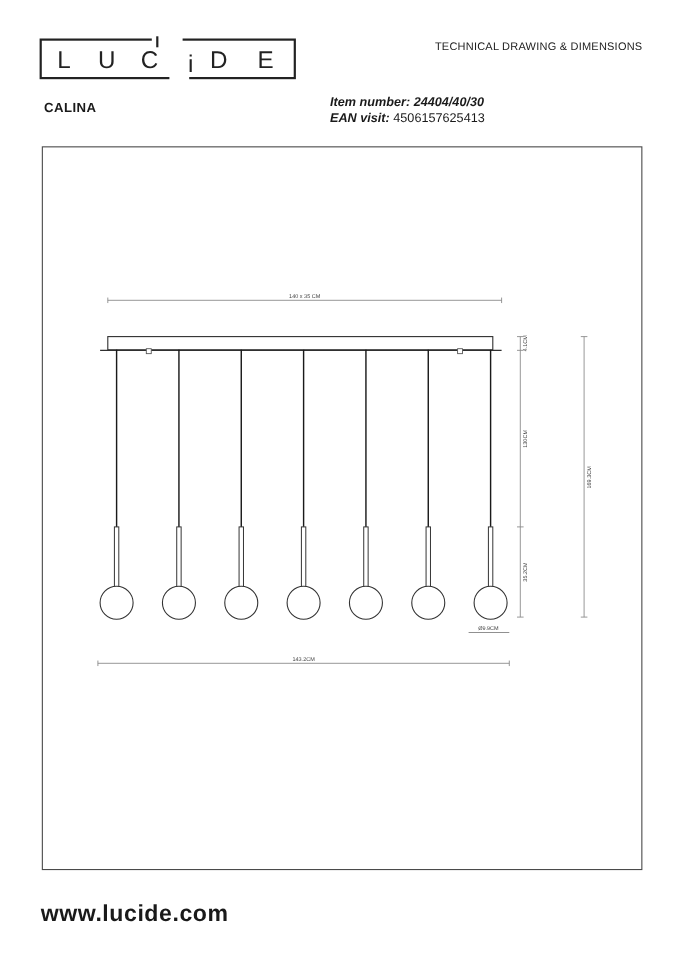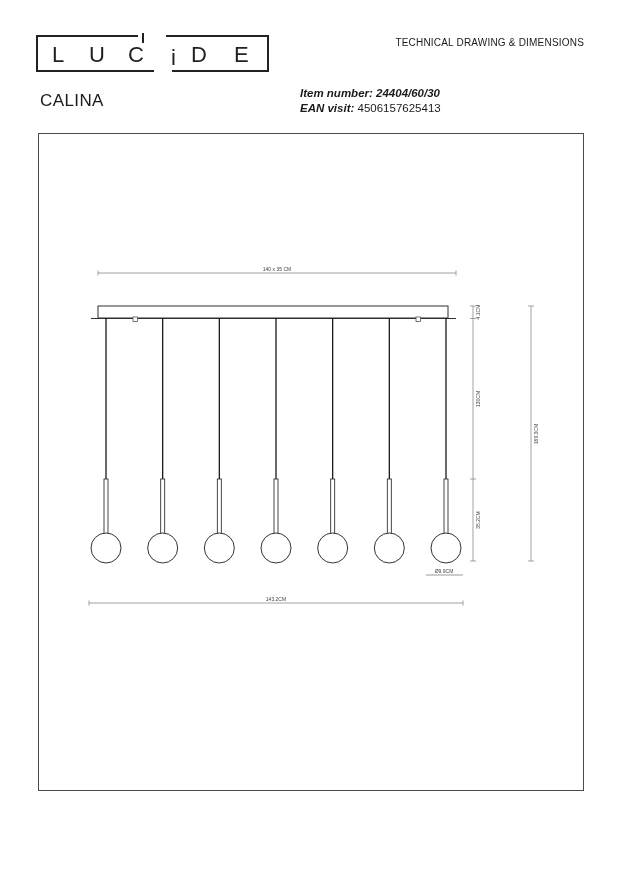--- a/index.html
+++ b/index.html
@@ -14,21 +14,21 @@
   }
   .logo-letter{position:absolute;top:5px;font-size:22px;font-weight:400;color:#222;}
   .logo-gap-top{position:absolute;left:100px;top:-3px;width:28px;height:4px;background:#fff;}
   .logo-gap-bottom{position:absolute;left:116px;bottom:-3px;width:18px;height:4px;background:#fff;}
   .logo-tick{position:absolute;left:104px;top:-4px;width:2px;height:10px;background:#222;}
   .doc-title{
     position:absolute;right:36px;top:37px;font-size:10px;letter-spacing:.2px;
     color:#1a1a1a;white-space:nowrap;
   }
   .product-name{
-    position:absolute;left:40px;top:91px;font-size:17px;font-weight:normal;letter-spacing:.4px;
+    position:absolute;left:40px;top:91px;font-size:12px;font-weight:bold;letter-spacing:.4px;
   }
   .meta{
     position:absolute;left:300px;top:86px;font-size:11.5px;line-height:14.5px;white-space:nowrap;
   }
   .meta b{font-weight:bold;font-style:italic;}
   
   .frame{
     position:absolute;left:38px;top:133px;width:546px;height:658px;
     border:1px solid #4a4a4a;box-sizing:border-box;
   }
@@ -59,21 +59,21 @@
     <span class="logo-tick"></span>
   </div>
 
   <div class="doc-title">TECHNICAL DRAWING &amp; DIMENSIONS</div>
 
   <div class="product-name">CALINA</div>
 
   <div class="meta">
     <div>
       <b>Item number:</b>
-      <b>24404/60/30</b>
+      <b>24404/40/30</b>
     </div>
     <div>
       <b>EAN visit:</b>
       <span>4506157625413</span>
     </div>
   </div>
 
   <div class="frame">
     <svg width="544" height="656" viewBox="0 0 544 656">
 
@@ -138,14 +138,15 @@
         <text x="498.5" y="300" font-size="5" fill="#444" text-anchor="middle" transform="rotate(-90 498.5 300)">169.3CM</text>
       </g>
 
       <g>
         <text x="405" y="438.5" font-size="5" fill="#444" text-anchor="middle">Ø9.9CM</text>
         <line x1="387" y1="441" x2="424" y2="441" stroke="#555" stroke-width="0.6"></line>
       </g>
     </svg>
   </div>
 
+  <div class="footer-line2">www.lucide.com</div>
 
 </div>
 
 </body></html>

